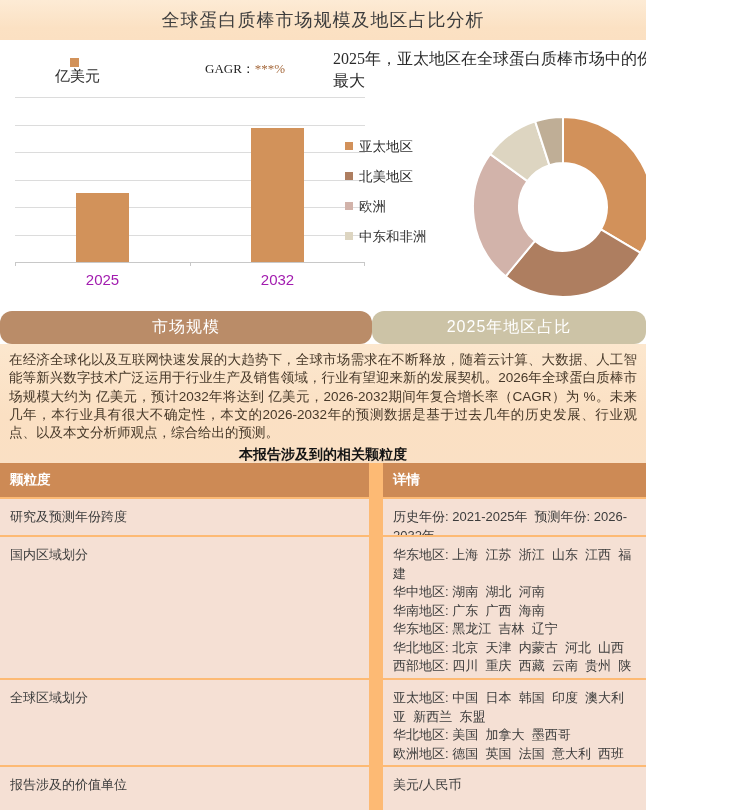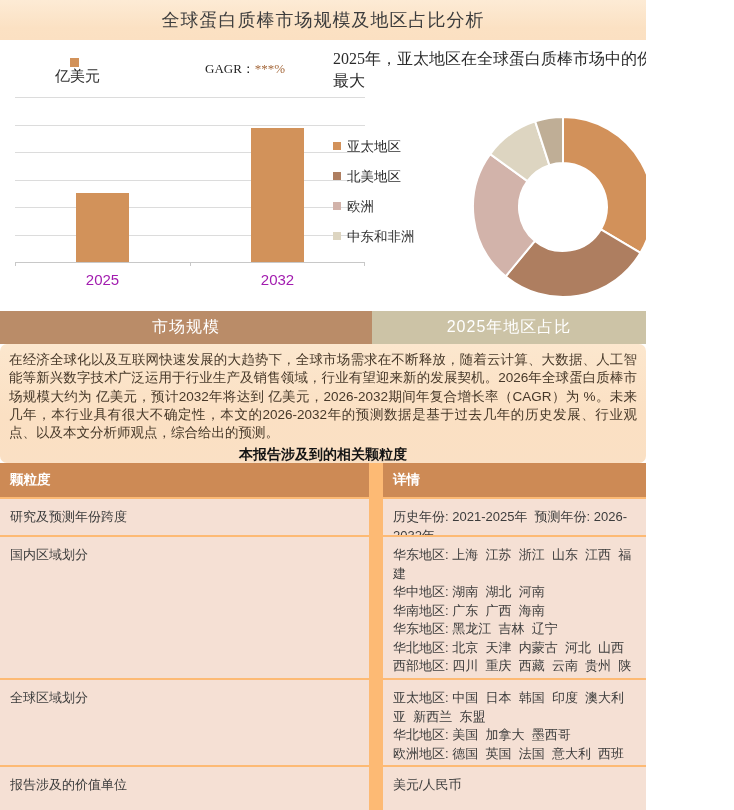--- a/index.html
+++ b/index.html
@@ -30,35 +30,34 @@
   .gridline.baseline{background:#C8C8C8;}
   .axis-tick{position:absolute;width:1px;height:4px;top:165px;background:#C8C8C8;}
   .bar{position:absolute;background:#D2925A;}
   .x-label{position:absolute;top:174px;width:80px;text-align:center;font-size:15px;color:#a21caf;}
   .donut-panel{position:relative;width:367px;height:100%;}
   .donut-title{
     position:absolute;top:8px;left:10px;width:350px;margin:0;
     font-size:16px;font-weight:normal;line-height:22px;color:#2b2b2b;
     font-family:"Liberation Serif","DejaVu Serif",serif;
   }
-  .donut-legend{position:absolute;left:10px;top:98px;width:86px;text-align:right;}
+  .donut-legend{position:absolute;left:22px;top:98px;width:86px;text-align:right;}
   .donut-legend .item{display:flex;margin-bottom:13px;}
   .donut-legend .sw{width:8px;height:8px;margin:4px 6px 0 0;flex-shrink:0;}
   .donut-legend .lb{font-size:13.5px;line-height:17px;color:#2e2e2e;}
   .donut-svg{position:absolute;left:145px;top:72px;}
   
   .tabs{display:flex;height:33px;}
-  .tab{display:flex;align-items:center;justify-content:center;color:#fff;font-size:16px;letter-spacing:1px;}
+  .tab{display:flex;align-items:center;justify-content:center;color:#fff;font-size:16px;letter-spacing:1px;border-radius:12px;}
   .tab.left{width:372px;background:#BA8C68;}
   .tab.right{flex:1;background:#CCC3A6;}
   
   .summary{
     height:119px;box-sizing:border-box;padding:7px 9px 0 9px;
     background:linear-gradient(180deg,#FCE7CE 0%,#FBE0C3 60%,#FAE0C4 100%);
-    border-radius:7px;
   }
   .summary p{margin:0;font-size:13.5px;line-height:18.3px;color:#463829;text-align:justify;}
   .summary h2{margin:4px 0 0 0;text-align:center;font-size:14px;color:#141414;}
   
   .details-table{
     display:grid;grid-template-columns:369px 1fr;grid-template-rows:34px 36px 141px 85px 43px;
     gap:2px 14px;background:#fdba74;height:347px;
   }
   .th{background:#CD8A55;color:#fff;font-weight:bold;font-size:13.5px;display:flex;align-items:center;padding:0 10px;}
   .td{background:#F5E0D4;box-sizing:border-box;padding:9px 10px;font-size:13px;color:#3c3c3c;overflow:hidden;}

